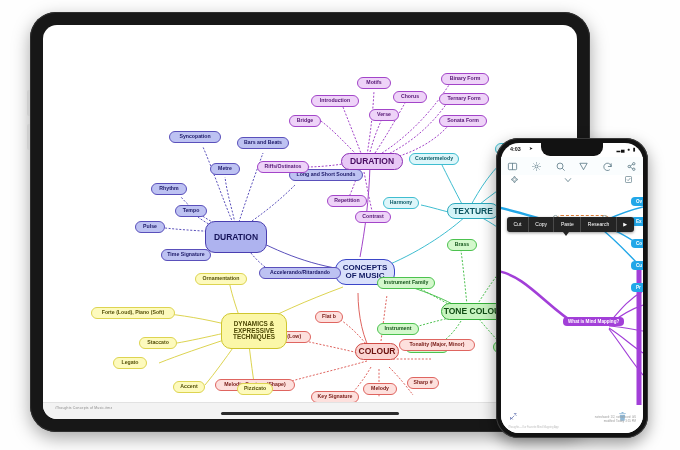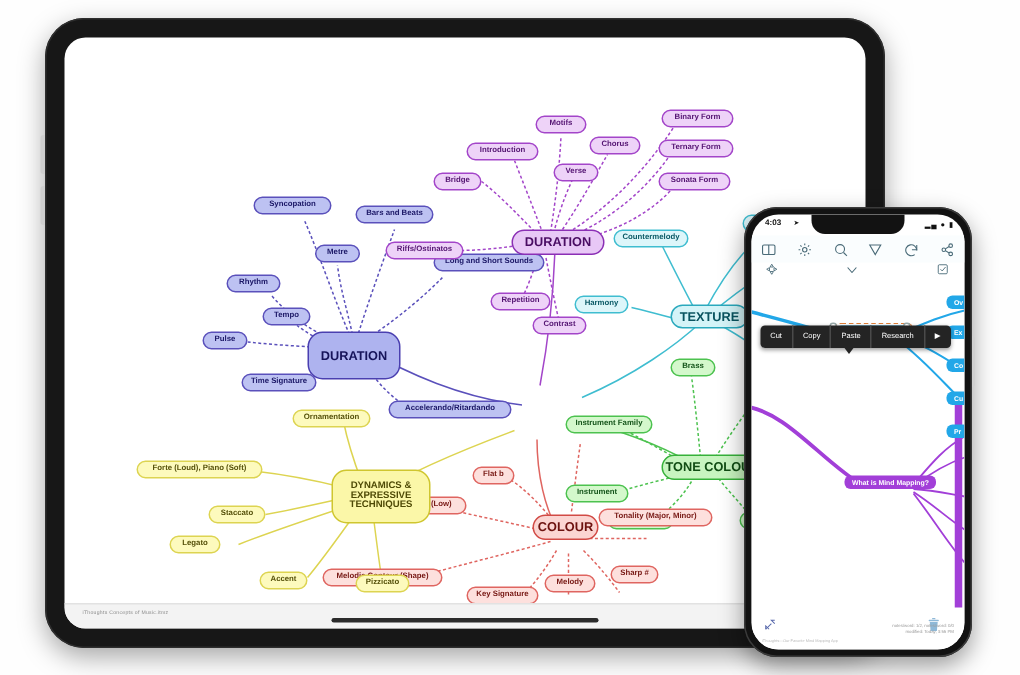--- a/index.html
+++ b/index.html
@@ -155,20 +155,21 @@
               <path d="M198 296 C192 280 188 266 186 256"></path>
               <path d="M186 300 C162 294 138 290 116 288"></path>
               <path d="M182 308 C164 312 146 316 134 318"></path>
               <path d="M184 314 C160 322 136 330 116 338"></path>
               <path d="M192 320 C182 334 172 348 162 360"></path>
               <path d="M206 320 C208 336 210 352 212 364"></path>
             </g>
           </g>
         </svg>
 
+        <div class="node c-mid multi" style="left:292px;top:234px;width:60px;height:26px;">CONCEPTS OF MUSIC</div>
 
         <div class="node hub c-dur" style="left:162px;top:196px;width:62px;height:32px;">DURATION</div>
         <div class="node leaf c-dur-leaf" style="left:126px;top:106px;width:52px;height:12px;">Syncopation</div>
         <div class="node leaf c-dur-leaf" style="left:194px;top:112px;width:52px;height:12px;">Bars and Beats</div>
         <div class="node leaf c-dur-leaf" style="left:167px;top:138px;width:30px;height:12px;">Metre</div>
         <div class="node leaf c-dur-leaf" style="left:246px;top:144px;width:74px;height:12px;">Long and Short Sounds</div>
         <div class="node leaf c-dur-leaf" style="left:108px;top:158px;width:36px;height:12px;">Rhythm</div>
         <div class="node leaf c-dur-leaf" style="left:132px;top:180px;width:32px;height:12px;">Tempo</div>
         <div class="node leaf c-dur-leaf" style="left:92px;top:196px;width:30px;height:12px;">Pulse</div>
         <div class="node leaf c-dur-leaf" style="left:118px;top:224px;width:50px;height:12px;">Time Signature</div>

